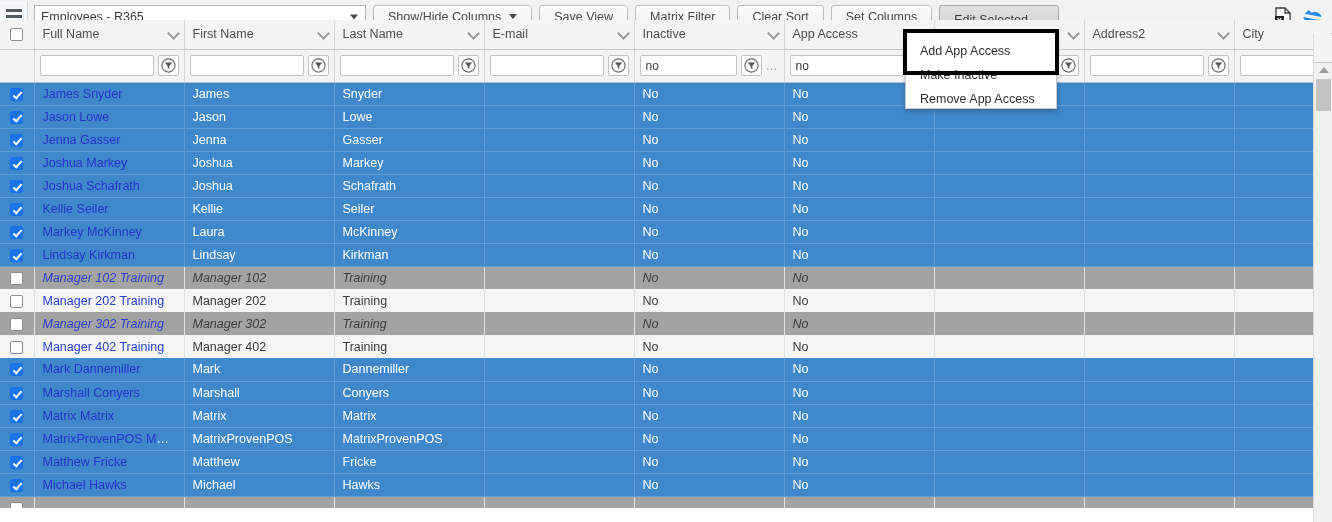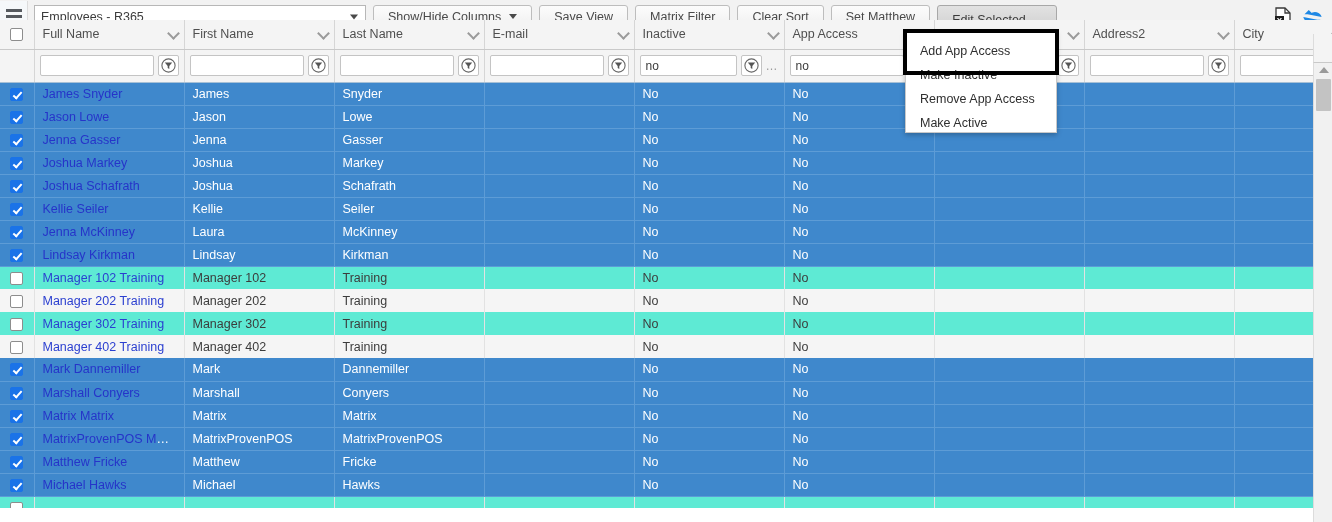--- a/index.html
+++ b/index.html
@@ -176,21 +176,21 @@
   tbody td {
     height: 23px;
     font-size: 12.5px;
     color: #3c3c3c;
     border-right: 1px solid #e2e2e2;
     padding: 0 8px;
     white-space: nowrap;
     overflow: hidden;
     text-overflow: ellipsis;
   }
-  tbody tr.odd td  { background: #5eead4; }
+  tbody tr.odd td  { background: #a3a3a3; font-style: italic; }
   tbody tr.even td { background: #f5f5f5; }
   tbody tr.sel td {
     background: #3f88cc;
     color: #ffffff;
     border-right: 1px solid #5d9cd6;
     border-bottom: 1px solid #5d9cd6;
   }
   td.cb {
     width: 34px; padding: 0;
     text-align: center; vertical-align: middle;
@@ -281,21 +281,21 @@
   <div class="tbtn">
     <span>Save View</span>
   </div>
   <div class="tbtn">
     <span>Matrix Filter</span>
   </div>
   <div class="tbtn">
     <span>Clear Sort</span>
   </div>
   <div class="tbtn">
-    <span>Set Matthew</span>
+    <span>Set Columns</span>
   </div>
   <div class="tbtn active">
     <span>Edit Selected</span>
     <span class="dcaret"></span>
   </div>
 
   <div class="tspacer"></div>
 
   <div class="icon-btn">
     <svg width="18" height="20" viewBox="0 0 18 20">
@@ -570,21 +570,21 @@
           <td>No</td>
           <td></td>
           <td></td>
           <td></td>
         </tr>
         <tr class="sel">
             <td class="cb">
               <span class="chk on"></span>
             </td>
           <td>
-                <a class="namelink">Jenna McKinney</a></td>
+                <a class="namelink">Markey McKinney</a></td>
           <td>Laura</td>
           <td>McKinney</td>
           <td></td>
           <td>No</td>
           <td>No</td>
           <td></td>
           <td></td>
           <td></td>
         </tr>
         <tr class="sel">
@@ -783,17 +783,14 @@
 <div id="edit-menu">
     <div class="mi">
      <span>Add App Access</span>
    </div>
     <div class="mi">
      <span>Make Inactive</span>
    </div>
     <div class="mi">
      <span>Remove App Access</span>
    </div>
-    <div class="mi">
-     <span>Make Active</span>
-   </div>
   </div>
 <div id="menu-highlight"></div>
 
 </body></html>

